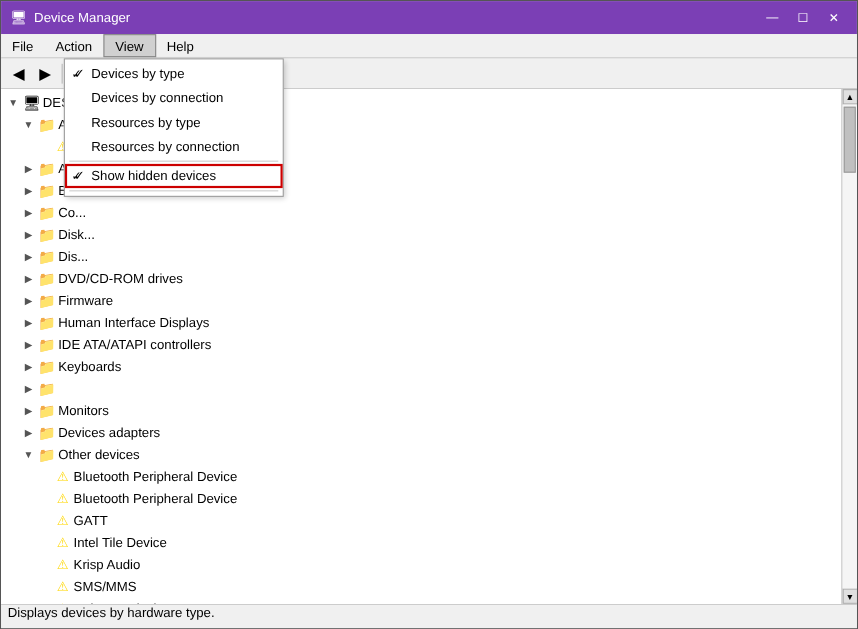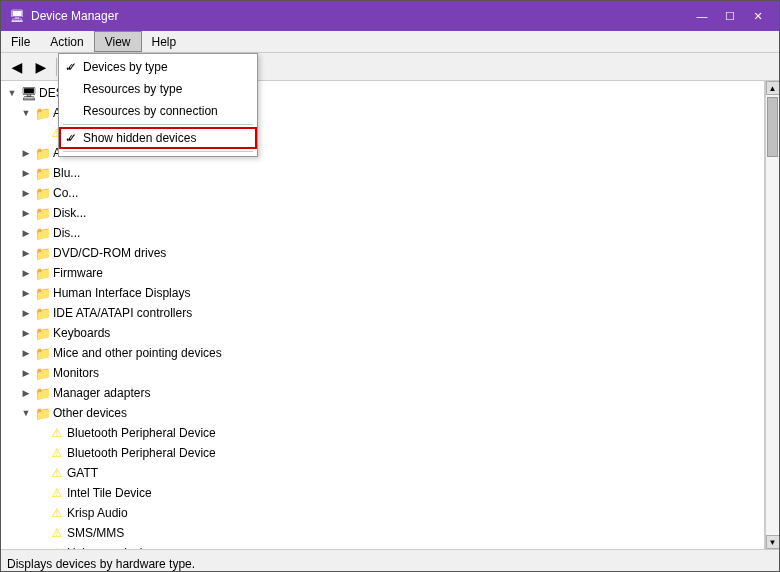--- a/index.html
+++ b/index.html
@@ -215,21 +215,21 @@
     .tree-label {
       font-size: 12px;
     }
 
     
     .status-bar {
       background: #f0f0f0;
       height: 22px;
       border-top: 1px solid #ccc;
       display: flex;
-      align-items: flex-end;
+      align-items: flex-start;
       padding: 0 6px;
       flex-shrink: 0;
     }
 
     
     .dropdown-menu {
       position: absolute;
       top: 22px;
       left: 57px;
       background: white;
@@ -304,20 +304,24 @@
     <div class="menu-item active">View</div>
     <div class="menu-item">Help</div>
 
     <div class="dropdown-menu">
       <div class="dropdown-item checked">
         <span class="check-space">✓</span>
         <span>Devices by type</span>
       </div>
       <div class="dropdown-item">
         <span class="check-space"></span>
+        <span>Devices by connection</span>
+      </div>
+      <div class="dropdown-item">
+        <span class="check-space"></span>
         <span>Resources by type</span>
       </div>
       <div class="dropdown-item">
         <span class="check-space"></span>
         <span>Resources by connection</span>
       </div>
       <div class="dropdown-sep"></div>
       <div class="dropdown-item checked highlighted" style="outline: 2px solid #cc0000; outline-offset: -2px;">
         <span class="check-space">✓</span>
         <span>Show hidden devices</span>
@@ -428,35 +432,34 @@
           <span class="tree-indent" style="width:18px"></span>
           <span class="tree-toggle">▶</span>
           <span class="tree-icon" style="color:#e8c000">📁</span>
           <span class="tree-label">Keyboards</span>
         </div>
 
         <div class="tree-item">
           <span class="tree-indent" style="width:18px"></span>
           <span class="tree-toggle">▶</span>
           <span class="tree-icon" style="color:#e8c000">📁</span>
-          <span class="tree-label">Mice and other pointing devices</span>
         </div>
 
         <div class="tree-item">
           <span class="tree-indent" style="width:18px"></span>
           <span class="tree-toggle">▶</span>
           <span class="tree-icon" style="color:#e8c000">📁</span>
           <span class="tree-label">Monitors</span>
         </div>
 
         <div class="tree-item">
           <span class="tree-indent" style="width:18px"></span>
           <span class="tree-toggle">▶</span>
           <span class="tree-icon" style="color:#e8c000">📁</span>
-          <span class="tree-label">Manager adapters</span>
+          <span class="tree-label">Devices adapters</span>
         </div>
 
         <div class="tree-item">
           <span class="tree-indent" style="width:18px"></span>
           <span class="tree-toggle">▼</span>
           <span class="tree-icon" style="color:#e8c000">📁</span>
           <span class="tree-label">Other devices</span>
         </div>
 
         <div class="tree-item">

